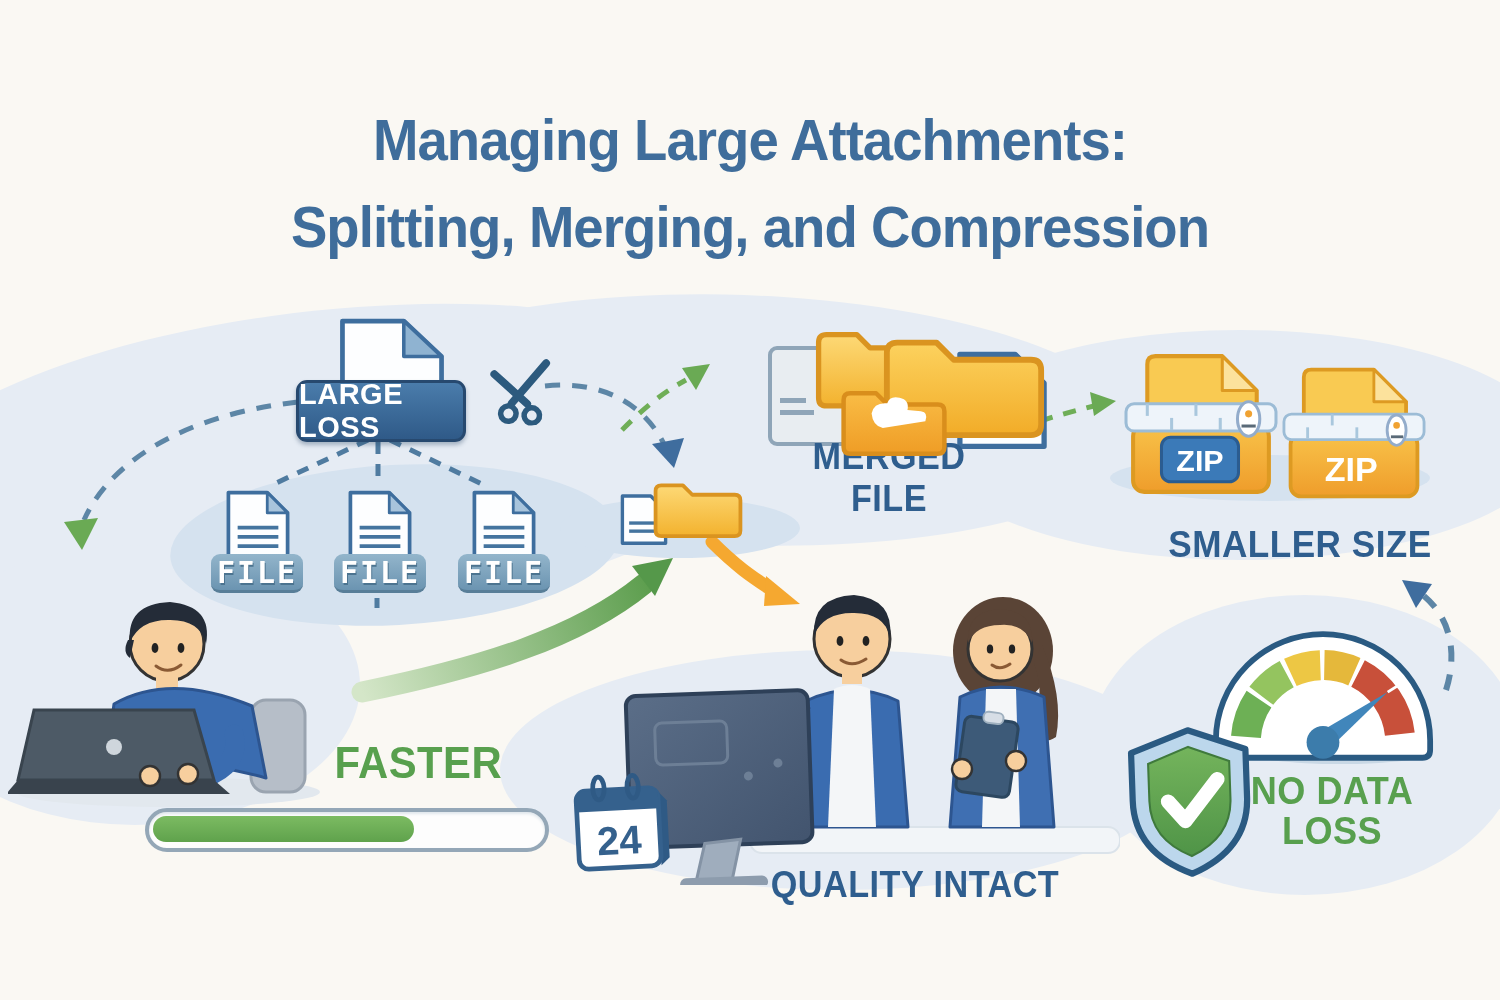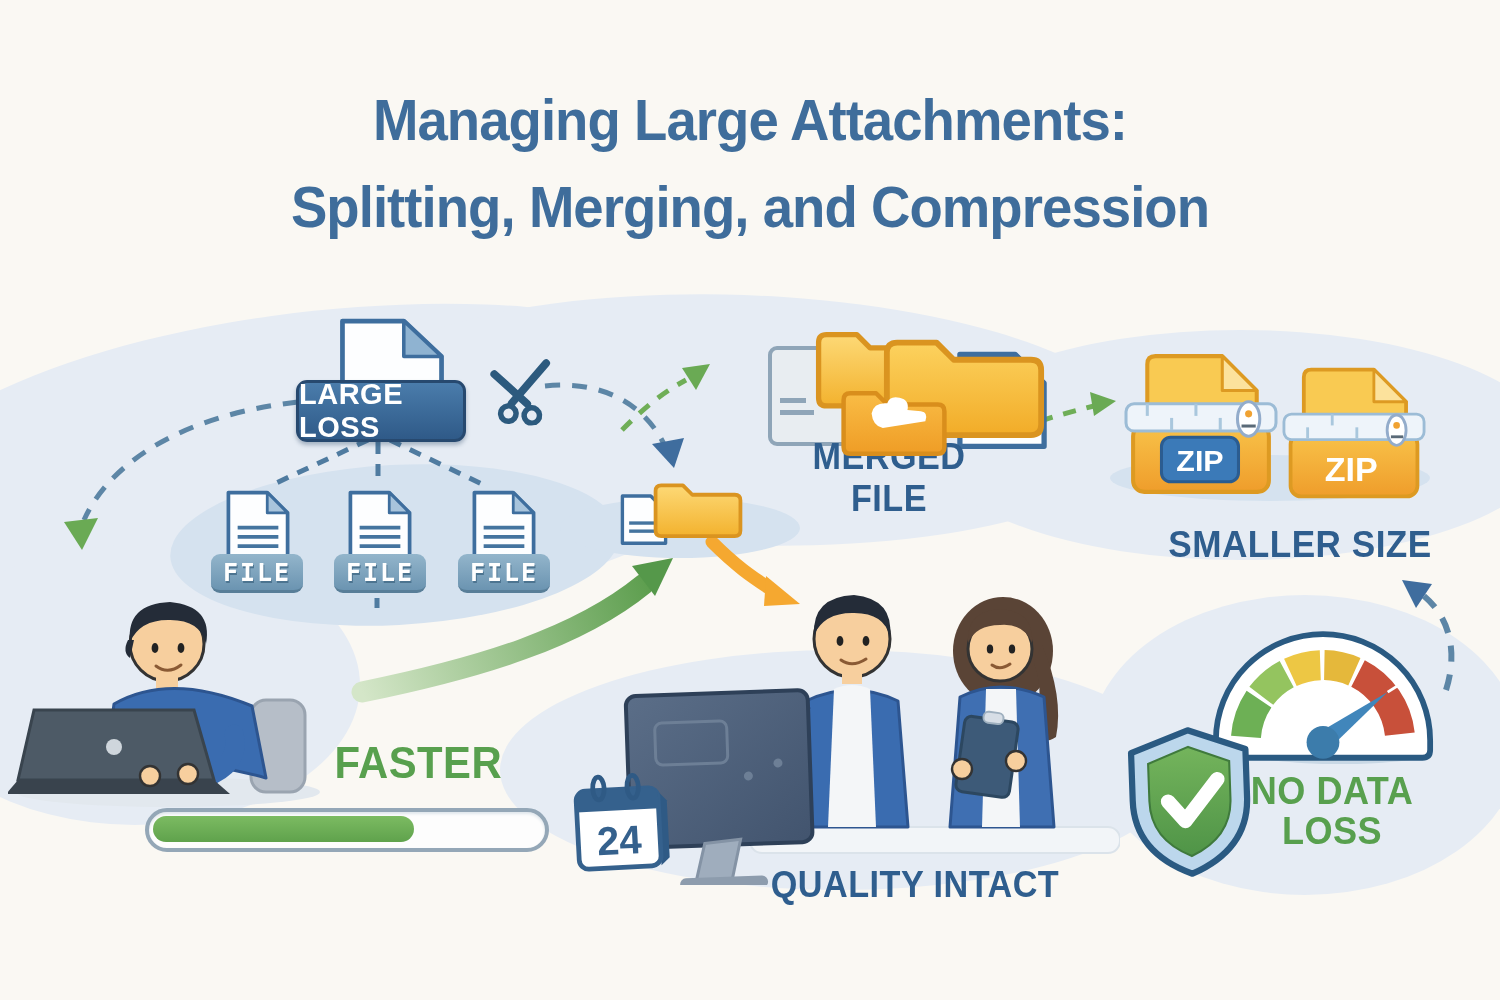--- a/index.html
+++ b/index.html
@@ -6,32 +6,32 @@
   body{width:1500px;height:1000px;position:relative;overflow:hidden;
        background:#faf8f3;font-family:"Liberation Sans",sans-serif;}
   .abs{position:absolute;}
   .blob{position:absolute;border-radius:50%;background:#e6ecf4;z-index:0;}
   .blob2{position:absolute;border-radius:50%;background:#d5e2ef;z-index:0;}
   svg{display:block;}
   .label-blue{color:#2f5e8e;font-weight:bold;text-align:center;
       transform:scaleX(0.95);letter-spacing:0.5px;z-index:3;}
   .label-green{color:#58a04e;font-weight:bold;text-align:center;
       transform:scaleX(0.95);letter-spacing:0.5px;z-index:3;}
-  #title{left:0;top:76px;width:1500px;text-align:center;color:#3f6d9b;
+  #title{left:0;top:96px;width:1500px;text-align:center;color:#3f6d9b;
       font-weight:bold;z-index:3;}
   #title .tline{font-size:58px;line-height:1.5;transform:scaleX(0.94);letter-spacing:-1px;}
   #large-badge{left:296px;top:380px;width:164px;height:56px;z-index:3;
       background:linear-gradient(#4a7cab,#2f5a88);border:3px solid #27496f;
       border-radius:11px;display:flex;align-items:center;justify-content:center;
       color:#fff;font-size:29px;font-weight:bold;letter-spacing:0.5px;
       box-shadow:0 3px 4px rgba(40,70,100,.35);}
   .file-badge{width:92px;height:36px;z-index:3;
       background:linear-gradient(#93b5cb,#6b94b1);border-radius:9px;
       border-bottom:3px solid #587e98;display:flex;align-items:center;justify-content:center;
-      color:#fff;font-family:"DejaVu Sans Mono",monospace;font-weight:bold;font-size:25px;
+      color:#fff;font-family:"DejaVu Sans Mono",monospace;font-weight:bold;font-size:30px;
       letter-spacing:2px;text-shadow:1px 2px 0 #4c7490;}
   #merged-label{left:769px;top:436px;width:240px;font-size:36px;}
   #smaller-label{left:1150px;top:524px;width:300px;font-size:37px;}
   #quality-label{left:755px;top:864px;width:320px;font-size:36px;}
   #faster-label{left:330px;top:738px;width:175px;font-size:44px;}
   #ndl-label{left:1237px;top:772px;width:190px;font-size:38px;line-height:1.05;}
   #progress-track{left:145px;top:808px;width:396px;height:36px;background:#fdfdfd;
       border:4px solid #94a7b7;border-radius:22px;z-index:2;box-shadow:inset 0 2px 3px #dfe6ec;}
   #progress-fill{margin:4px;height:26px;border-radius:14px;width:66%;
       background:linear-gradient(#7cbb62,#5fa24c);}

